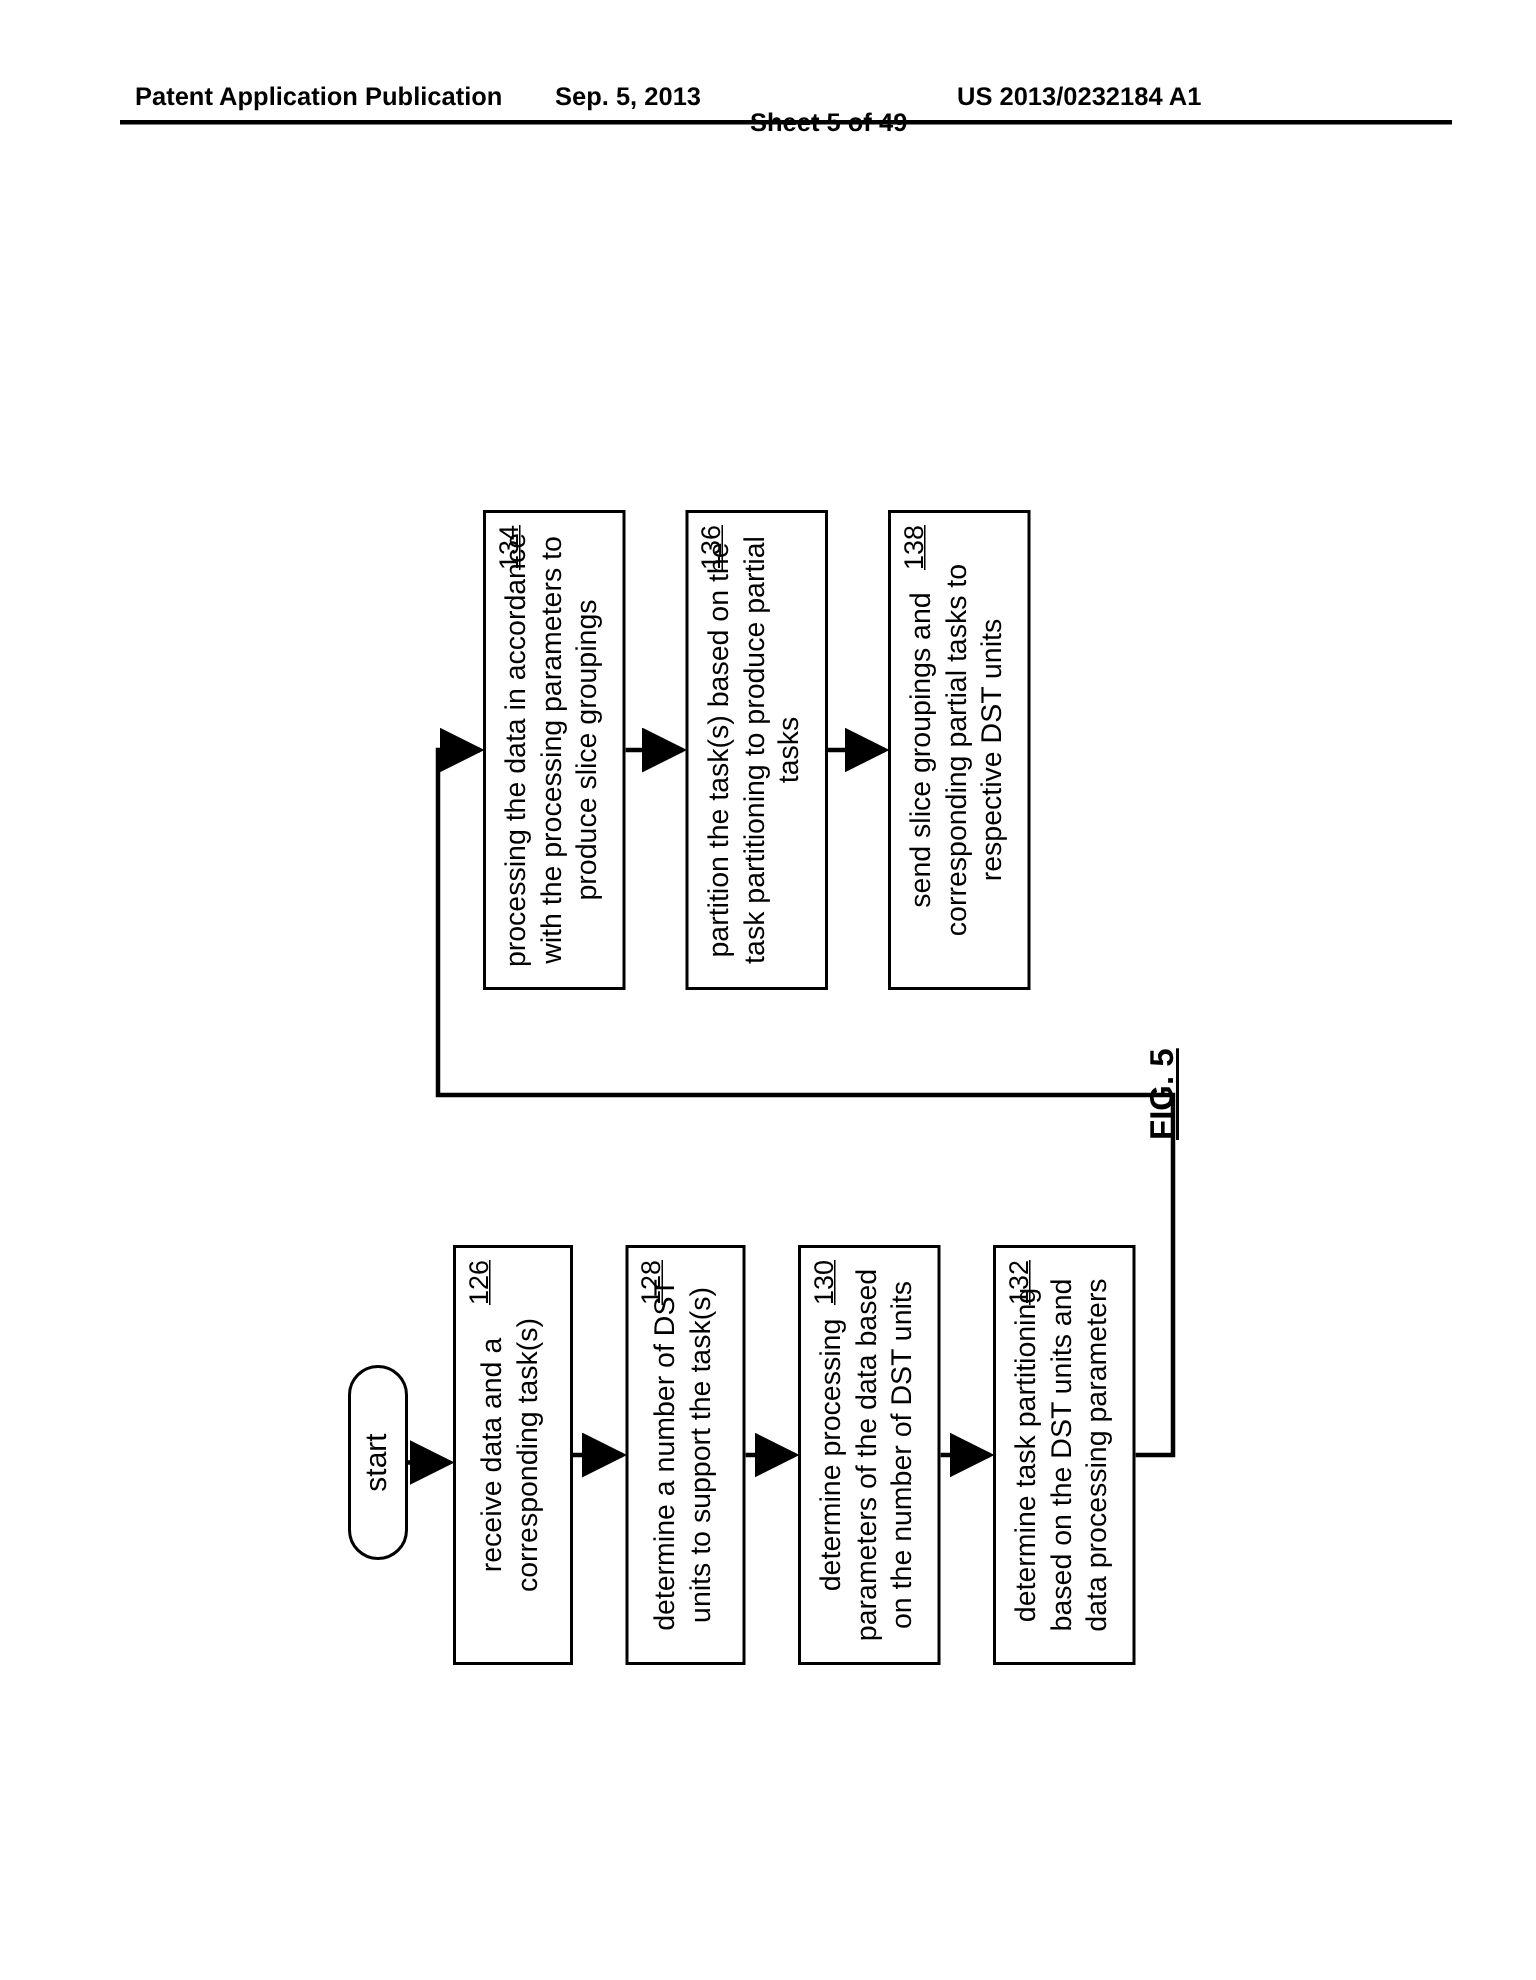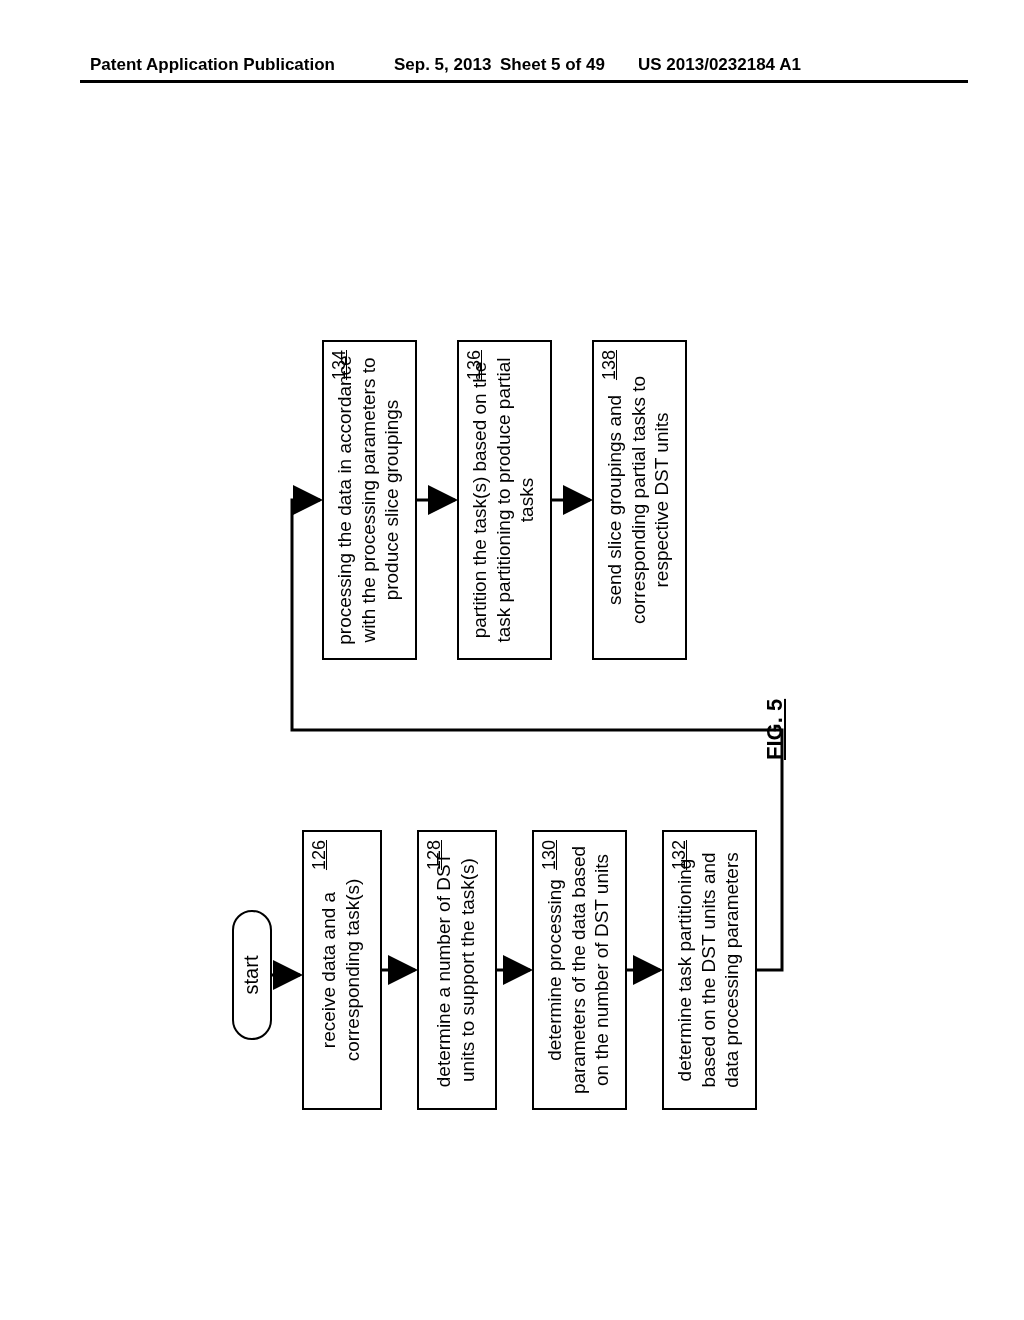--- a/index.html
+++ b/index.html
@@ -19,22 +19,22 @@
   }
   .header {
     position: absolute;
     top: 55px;
     left: 0;
     right: 0;
     font-size: 17px;
     font-weight: bold;
   }
   .header .left  { position: absolute; left: 90px;  top: 0; }
-  .header .mid   { position: absolute; left: 370px; top: 0; margin-left: 24px; }
-  .header .sheet { position: absolute; left: 500px; top: 0; }
+  .header .mid   { position: absolute; left: 370px; top: 0; }
+  .header .sheet { position: absolute; left: 500px; top: 17px; }
   .header .right { position: absolute; left: 638px; top: 0; }
   .hr {
     position: absolute;
     left: 80px;
     right: 80px;
     top: 80px;
     border-top: 3px solid #000;
   }
 
   

